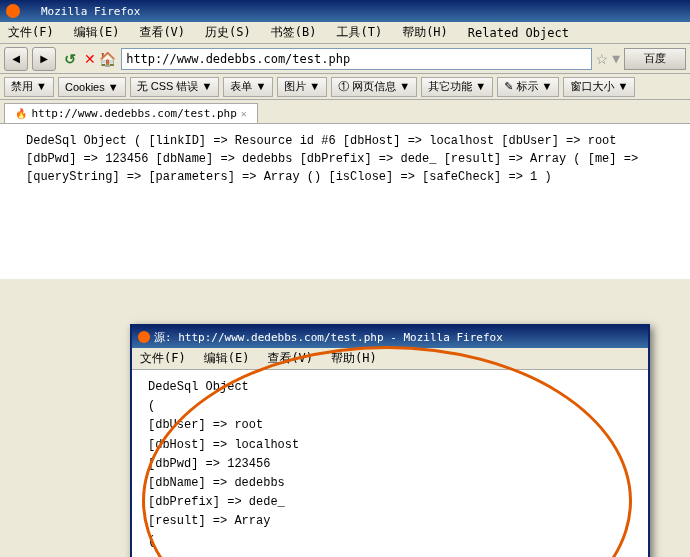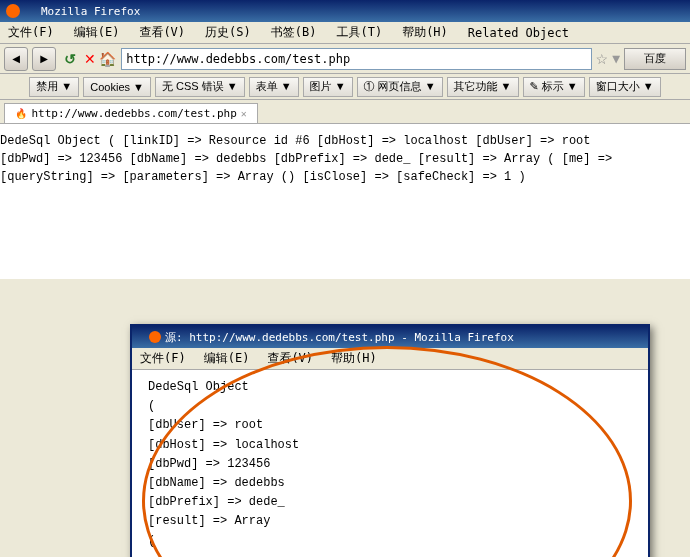--- a/index.html
+++ b/index.html
@@ -121,21 +121,20 @@
     
     .toolbar2 {
       background: #ece9d8;
       border-bottom: 1px solid #aaa;
       display: flex;
       align-items: center;
       padding: 2px 4px;
       gap: 4px;
       height: 26px;
       font-size: 11px;
-      justify-content: center;
     }
     .toolbar2-btn {
       background: linear-gradient(to bottom, #f8f7f4, #e0ddd6);
       border: 1px solid #aaa;
       height: 20px;
       padding: 0 6px;
       font-size: 11px;
       cursor: pointer;
       display: flex;
       align-items: center;
@@ -162,21 +161,21 @@
       display: flex;
       align-items: center;
       gap: 4px;
       height: 20px;
     }
     .tab-close { color: #999; font-size: 10px; cursor: pointer; }
 
     
     .page-content {
       background: white;
-      padding: 8px 0;
+      padding: 8px 26px;
       font-family: 'Courier New', Courier, monospace;
       font-size: 12px;
       line-height: 1.5;
       color: #000;
       height: 155px;
       overflow: hidden;
       position: relative;
     }
 
     
@@ -188,21 +187,21 @@
       height: 355px;
       border: 2px solid #0a246a;
       background: white;
       box-shadow: 3px 3px 8px rgba(0,0,0,0.5);
       z-index: 10;
     }
     .popup-title {
       background: linear-gradient(to bottom, #0a246a, #3a6ea5);
       color: white;
       font-size: 11px;
-      padding: 3px 17px;
+      padding: 3px 6px;
       display: flex;
       align-items: center;
       gap: 4px;
       height: 22px;
       white-space: nowrap;
       overflow: hidden;
     }
     .popup-title-icon {
       width: 12px;
       height: 12px;

